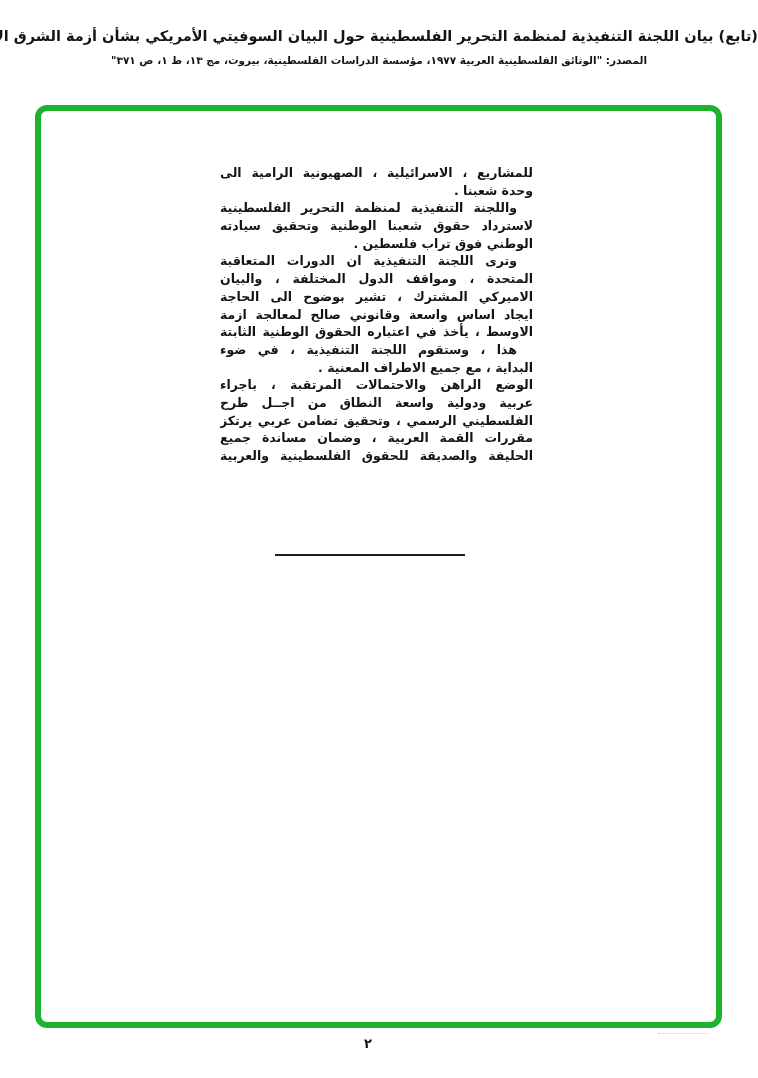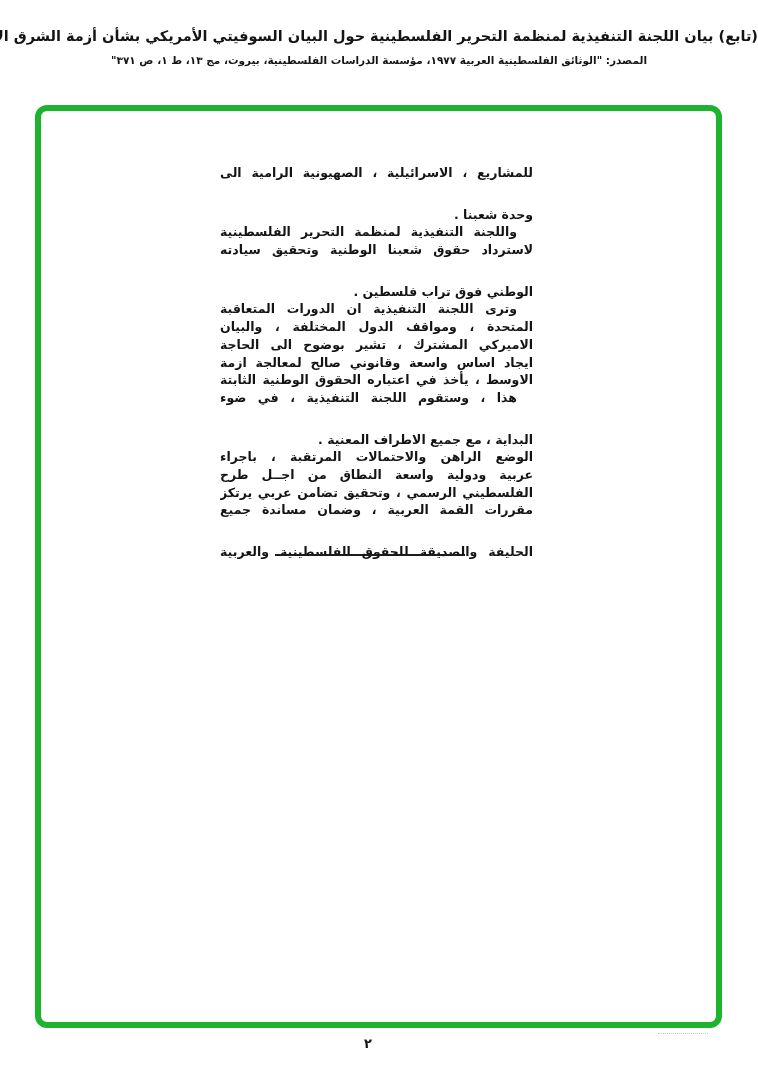--- a/index.html
+++ b/index.html
@@ -61,21 +61,21 @@
     font-size: 12.5px;
     line-height: 17.7px;
     height: 17.7px;
     overflow: hidden;
     text-align: justify;
     text-align-last: justify;
     color: var(--ink, #141414);
     font-weight: bold;
   }
   .line.indent { padding-right: 16px; }
-  .line.last   { text-align-last: right; margin-top: 24px; }
+  .line.last   { text-align-last: right; }
 
   
   .section-divider {
     position: absolute;
     left: 275px;
     top: 554px;
     width: 190px;
     height: 2px;
     background: #1c1c1c;
   }

